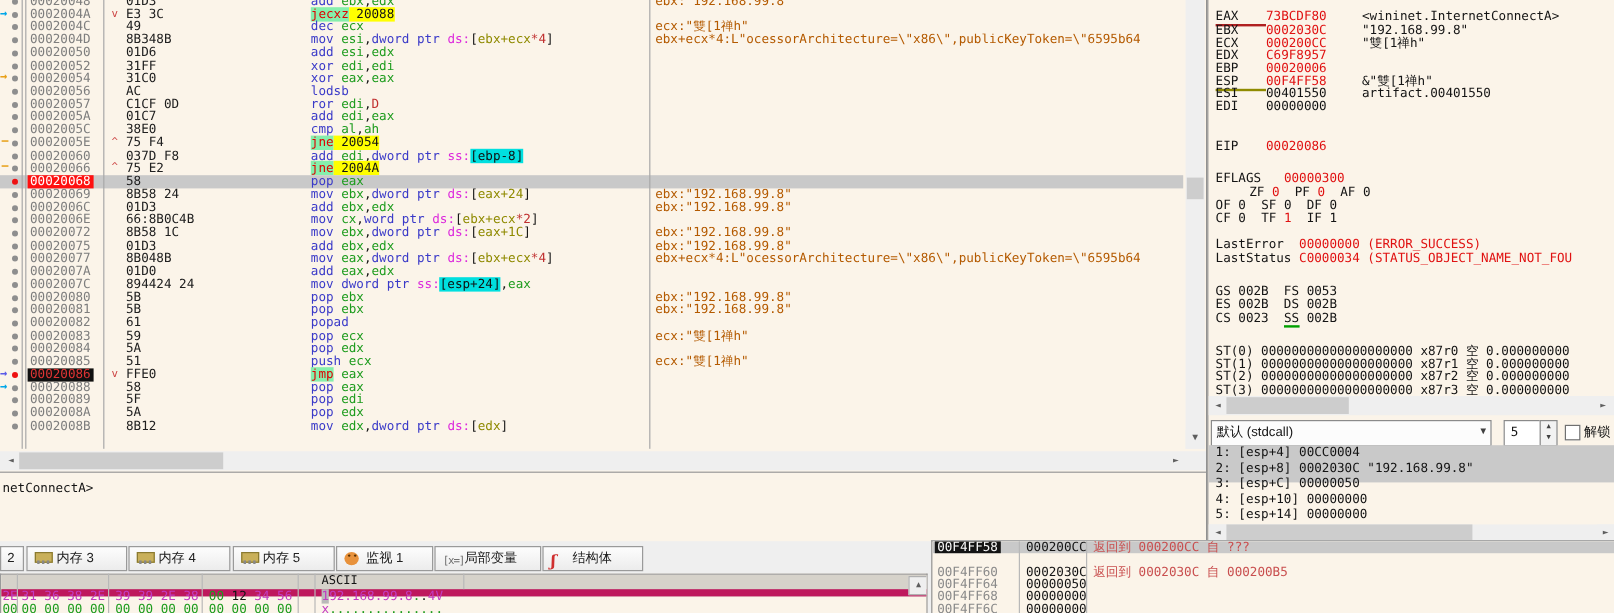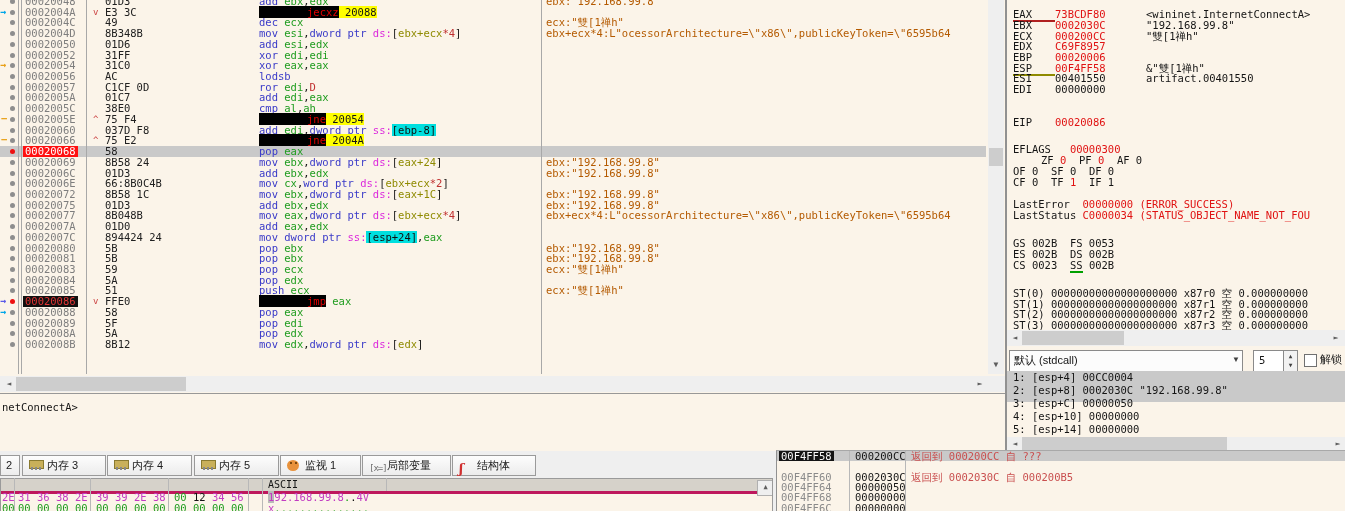--- a/index.html
+++ b/index.html
@@ -17,35 +17,35 @@
   .mkdash{position:absolute;left:1px;top:-1px;color:#E8A018;font-weight:bold;}
   .addr{position:absolute;left:25px;color:#7E7E7E;}
   .addr.bp{background:#FF1010;color:#FFFFFF;padding:0 2px;left:23px;}
   .addr.eip{background:#101010;color:#DF3434;padding:0 2px;left:23px;}
   .jd{position:absolute;left:93px;color:#CC4444;font-size:9px;}
   .bytes{position:absolute;left:105px;color:#202020;}
   .instr{position:absolute;left:259px;}
   .cmt{position:absolute;left:546px;width:438px;overflow:hidden;color:#B45A00;}
   .tm{color:#3A3AC8;} .tr{color:#1E9C1E;} .tp{color:#141414;} .ts{color:#DC28DC;}
   .tn{color:#C03030;} .to{color:#8F8A00;}
-  .tj{color:#E00000;background:#000000;padding-left:48px;} .ty{color:#141414;background:#FFFF00;}
+  .tj{color:#E00000;background:#86efac;} .ty{color:#141414;background:#FFFF00;}
   .tc{color:#101010;background:#00DFDF;}
   .vline{position:absolute;top:0;width:1px;background:#A8A8A8;}
   
   .sb{position:absolute;background:#EFEFEF;}
   .sb .thumb{position:absolute;background:#CDCDCD;}
   .sb .btn{position:absolute;color:#5E5E5E;font-size:8px;text-align:center;line-height:14px;background:#EFEFEF;}
   #dz-info{position:absolute;left:0;top:393px;width:1005px;height:57px;background:#FBF4E9;border-top:1px solid #989898;}
   #dz-info .txt{position:absolute;left:2px;top:7px;color:#141414;}
   
   #regs{position:absolute;left:1006px;top:0;width:339px;height:450px;background:#FBF4E9;border-left:1px solid #919191;overflow:hidden;}
   .rline{position:absolute;left:6px;white-space:pre;line-height:11px;}
   .rlab{display:inline-block;width:42px;}
   .rval{position:absolute;left:42px;white-space:pre;}
-  .rcmt{position:absolute;left:122px;white-space:pre;color:#141414;margin-left:11px;}
+  .rcmt{position:absolute;left:122px;white-space:pre;color:#141414;}
   .red{color:#E01212;} .blk{color:#141414;}
   .ul-eax{border-bottom:2px solid #B02020;} .ul-esp{border-bottom:2px solid #8F8A00;} .ul-ss{border-bottom:2px solid #00A000;}
   #combo{position:absolute;left:2px;top:350px;width:232px;height:20px;background:#FCFCFC;border:1px solid #8A8A8A;font-family:"Liberation Sans",sans-serif;font-size:11px;line-height:18px;}
   #combo .lbl{padding-left:4px;}
   #combo .arr{position:absolute;right:2px;top:0;font-size:8px;line-height:18px;color:#404040;}
   #spin{position:absolute;left:246px;top:350px;width:28px;height:20px;background:#FFFFFF;border:1px solid #8A8A8A;line-height:18px;padding-left:5px;}
   #spinbtns{position:absolute;left:276px;top:350px;width:13px;height:20px;border:1px solid #8A8A8A;background:#F2F2F2;font-size:6px;color:#404040;text-align:center;line-height:9px;}
   #unlock{position:absolute;left:297px;top:354px;width:11px;height:11px;background:#FFFFFF;border:1px solid #707070;}
   #unlock-lbl{position:absolute;left:313px;top:352px;font-family:"Liberation Sans",sans-serif;font-size:11px;}
   .argrow{position:absolute;left:0;width:339px;height:31px;line-height:13px;white-space:pre;padding-left:6px;box-sizing:border-box;}
@@ -58,21 +58,21 @@
   .saddr.sel{background:#141414;color:#FAFAFA;padding:0 2px;left:2px;}
   .sval{position:absolute;left:78px;color:#141414;}
   .scmt{position:absolute;left:134px;color:#C94F4F;}
   
   .tab{position:absolute;top:455px;height:21px;background:linear-gradient(#FDFDFD,#ECECEC);border:1px solid #9A9A9A;box-sizing:border-box;font-family:"Liberation Sans",sans-serif;font-size:11px;line-height:19px;color:#202020;}
   .tab .ticon{position:absolute;left:6px;top:3px;}
   .tab .tlabel{position:absolute;left:24px;top:0;white-space:nowrap;}
   .tab.noicon .tlabel{left:5px;}
   
   #dump{position:absolute;left:0;top:478px;width:773px;height:33px;background:#FBF4E9;border:1px solid #9A9A9A;border-bottom:none;box-sizing:border-box;overflow:hidden;}
-  #dump-head{position:absolute;left:0;top:0;width:773px;height:12px;background:#D6D2CA;border-bottom:3px solid #be185d;line-height:12px;}
+  #dump-head{position:absolute;left:0;top:0;width:773px;height:12px;background:#D6D2CA;border-bottom:6px solid #be185d;line-height:12px;}
   #dump-head .alabel{position:absolute;left:267px;font-size:10px;}
   .hrow{position:absolute;left:0;width:773px;height:10.5px;line-height:10.5px;white-space:pre;}
   .hgrp{position:absolute;top:0;}
   .mag{color:#C23CC2;} .grn{color:#1E9C1E;} .hb{color:#141414;}
   .aselc{background:#B9B9B9;}
   #dump-up{position:absolute;left:756px;top:1px;width:15px;height:14px;background:#EFEFEF;border:1px solid #B0B0B0;font-size:7px;text-align:center;line-height:13px;color:#5E5E5E;}
   .dline{position:absolute;top:478px;height:33px;width:1px;background:#B8B8B8;}
   
   .icon-mem{display:inline-block;width:14px;height:11px;position:relative;}
   .icon-mem .b1{position:absolute;left:0;top:1px;width:13px;height:7px;background:#C9B05A;border:1px solid #8a7a30;}
@@ -111,20 +111,21 @@
         <div class="drow"><span class="dot"></span><span class="addr">00020069</span><span class="bytes">8B58 24</span><span class="instr"><span class="tm">mov </span><span class="tr">ebx</span><span class="tp">,</span><span class="tm">dword ptr </span><span class="ts">ds:</span><span class="tp">[</span><span class="to">eax+24</span><span class="tp">]</span></span><span class="cmt">ebx:"192.168.99.8"</span></div>
         <div class="drow"><span class="dot"></span><span class="addr">0002006C</span><span class="bytes">01D3</span><span class="instr"><span class="tm">add </span><span class="tr">ebx</span><span class="tp">,</span><span class="tr">edx</span></span><span class="cmt">ebx:"192.168.99.8"</span></div>
         <div class="drow"><span class="dot"></span><span class="addr">0002006E</span><span class="bytes">66:8B0C4B</span><span class="instr"><span class="tm">mov </span><span class="tr">cx</span><span class="tp">,</span><span class="tm">word ptr </span><span class="ts">ds:</span><span class="tp">[</span><span class="to">ebx+ecx</span><span class="tn">*2</span><span class="tp">]</span></span></div>
         <div class="drow"><span class="dot"></span><span class="addr">00020072</span><span class="bytes">8B58 1C</span><span class="instr"><span class="tm">mov </span><span class="tr">ebx</span><span class="tp">,</span><span class="tm">dword ptr </span><span class="ts">ds:</span><span class="tp">[</span><span class="to">eax+1C</span><span class="tp">]</span></span><span class="cmt">ebx:"192.168.99.8"</span></div>
         <div class="drow"><span class="dot"></span><span class="addr">00020075</span><span class="bytes">01D3</span><span class="instr"><span class="tm">add </span><span class="tr">ebx</span><span class="tp">,</span><span class="tr">edx</span></span><span class="cmt">ebx:"192.168.99.8"</span></div>
         <div class="drow"><span class="dot"></span><span class="addr">00020077</span><span class="bytes">8B048B</span><span class="instr"><span class="tm">mov </span><span class="tr">eax</span><span class="tp">,</span><span class="tm">dword ptr </span><span class="ts">ds:</span><span class="tp">[</span><span class="to">ebx+ecx</span><span class="tn">*4</span><span class="tp">]</span></span><span class="cmt">ebx+ecx*4:L"ocessorArchitecture=\"x86\",publicKeyToken=\"6595b64</span></div>
         <div class="drow"><span class="dot"></span><span class="addr">0002007A</span><span class="bytes">01D0</span><span class="instr"><span class="tm">add </span><span class="tr">eax</span><span class="tp">,</span><span class="tr">edx</span></span></div>
         <div class="drow"><span class="dot"></span><span class="addr">0002007C</span><span class="bytes">894424 24</span><span class="instr"><span class="tm">mov </span><span class="tm">dword ptr </span><span class="ts">ss:</span><span class="tc">[esp+24]</span><span class="tp">,</span><span class="tr">eax</span></span></div>
         <div class="drow"><span class="dot"></span><span class="addr">00020080</span><span class="bytes">5B</span><span class="instr"><span class="tm">pop </span><span class="tr">ebx</span></span><span class="cmt">ebx:"192.168.99.8"</span></div>
         <div class="drow"><span class="dot"></span><span class="addr">00020081</span><span class="bytes">5B</span><span class="instr"><span class="tm">pop </span><span class="tr">ebx</span></span><span class="cmt">ebx:"192.168.99.8"</span></div>
+        <div class="drow"><span class="dot"></span><span class="addr">00020082</span><span class="bytes">61</span><span class="instr"><span class="tm">popad</span></span></div>
         <div class="drow"><span class="dot"></span><span class="addr">00020083</span><span class="bytes">59</span><span class="instr"><span class="tm">pop </span><span class="tr">ecx</span></span><span class="cmt">ecx:"雙[1禅h"</span></div>
         <div class="drow"><span class="dot"></span><span class="addr">00020084</span><span class="bytes">5A</span><span class="instr"><span class="tm">pop </span><span class="tr">edx</span></span></div>
         <div class="drow"><span class="dot"></span><span class="addr">00020085</span><span class="bytes">51</span><span class="instr"><span class="tm">push </span><span class="tr">ecx</span></span><span class="cmt">ecx:"雙[1禅h"</span></div>
         <div class="drow"><span class="mk eip">→</span><span class="dot red"></span><span class="addr eip">00020086</span><span class="jd">v</span><span class="bytes">FFE0</span><span class="instr"><span class="tj">jmp</span><span class="tp"> </span><span class="tr">eax</span></span></div>
         <div class="drow"><span class="mk cyan">→</span><span class="dot"></span><span class="addr">00020088</span><span class="bytes">58</span><span class="instr"><span class="tm">pop </span><span class="tr">eax</span></span></div>
         <div class="drow"><span class="dot"></span><span class="addr">00020089</span><span class="bytes">5F</span><span class="instr"><span class="tm">pop </span><span class="tr">edi</span></span></div>
         <div class="drow"><span class="dot"></span><span class="addr">0002008A</span><span class="bytes">5A</span><span class="instr"><span class="tm">pop </span><span class="tr">edx</span></span></div>
         <div class="drow"><span class="dot"></span><span class="addr">0002008B</span><span class="bytes">8B12</span><span class="instr"><span class="tm">mov </span><span class="tr">edx</span><span class="tp">,</span><span class="tm">dword ptr </span><span class="ts">ds:</span><span class="tp">[</span><span class="to">edx</span><span class="tp">]</span></span></div>
       </div>
     <div class="vline" style="left:18px;height:374px;"></div>

